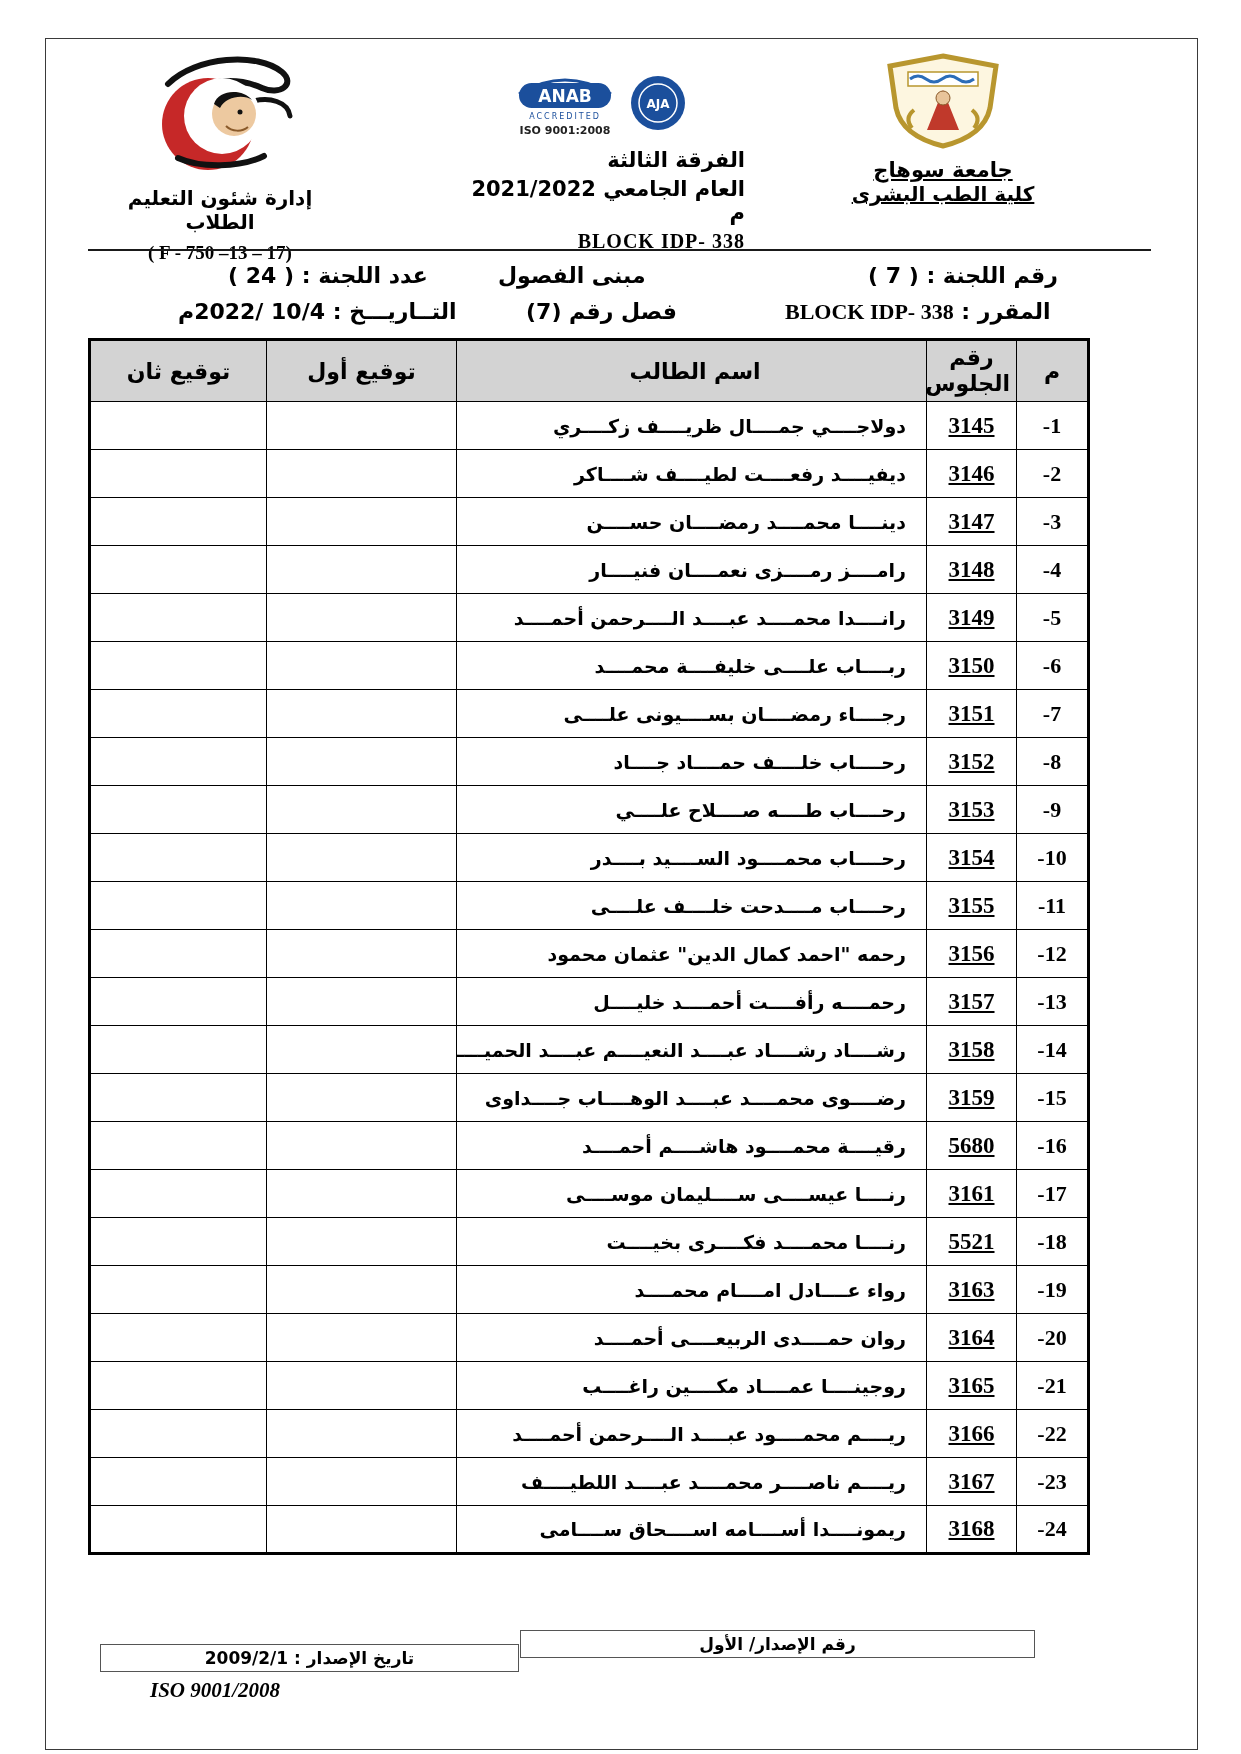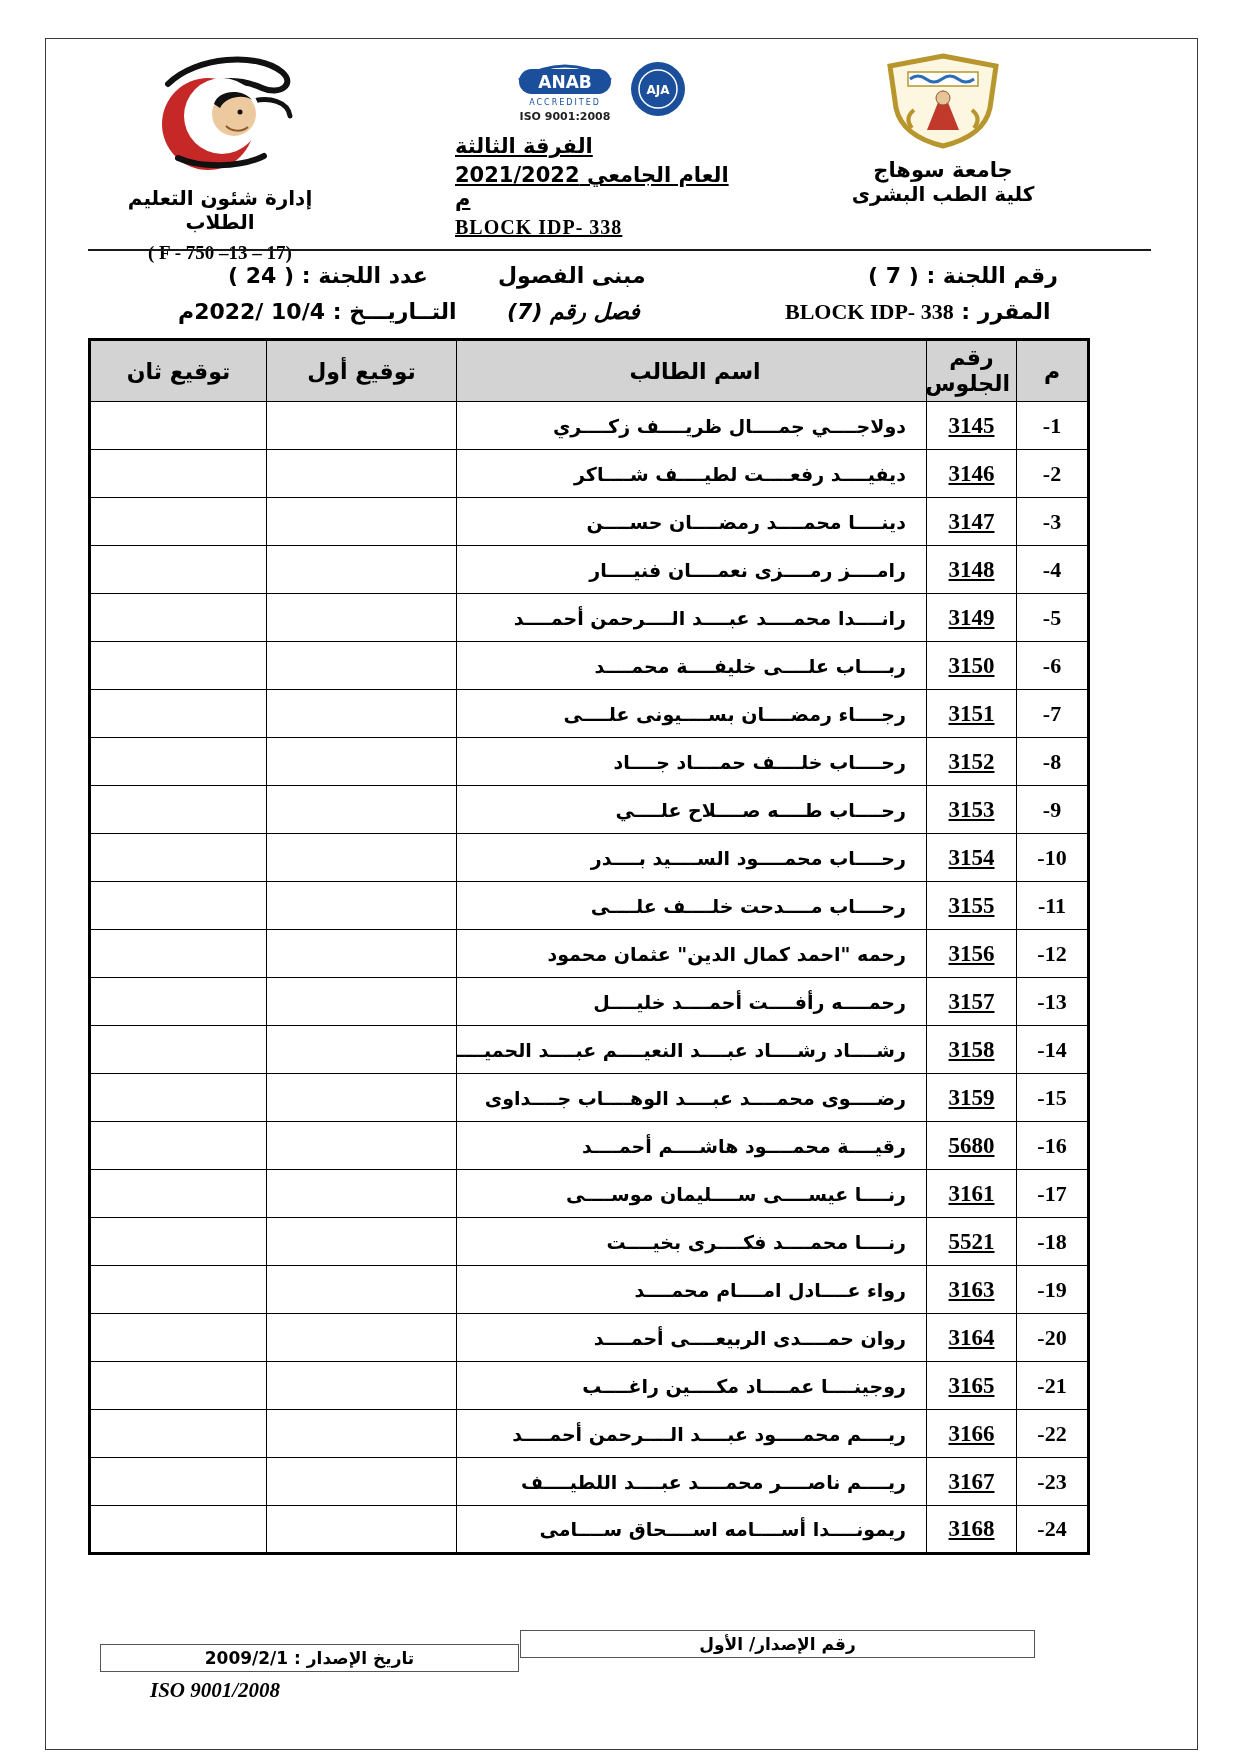--- a/index.html
+++ b/index.html
@@ -9,42 +9,42 @@
 
   .page-border { position:absolute; left:45px; top:38px; width:1153px; height:1712px;
                  border:1px solid #3a3a3a; }
 
   
   .hdr-left  { position:absolute; left:92px;  top:50px; width:256px; text-align:center; }
   .hdr-left .dept { font-size:20px; font-weight:bold; margin-top:4px; direction:rtl; }
   .hdr-left .code { font-size:19px; font-weight:bold; margin-top:8px;
                     font-family:"Liberation Serif", serif; }
 
-  .hdr-center { position:absolute; left:455px; top:60px; width:290px; text-align:left;text-decoration:underline; }
+  .hdr-center { position:absolute; left:455px; top:74px; width:290px; text-align:right; }
   .cert-logos { display:flex; justify-content:center; align-items:flex-start; gap:12px; }
   .hdr-center .t1 { font-size:21px; font-weight:bold; margin-top:8px; direction:rtl; }
   .hdr-center .t2 { font-size:21px; font-weight:bold; margin-top:5px; direction:rtl; }
   .hdr-center .t3 { font-size:20px; font-weight:bold; margin-top:5px;
                     font-family:"Liberation Serif", serif; letter-spacing:1px; }
 
-  .hdr-right { position:absolute; left:843px; top:52px; width:200px; text-align:center; }
+  .hdr-right { position:absolute; left:843px; top:52px; width:200px; text-align:center;text-decoration:underline; }
   .hdr-right .t1 { font-size:21px; font-weight:bold; margin-top:4px; direction:rtl; }
   .hdr-right .t2 { font-size:20px; font-weight:bold; direction:rtl; }
 
   .hdr-divider { position:absolute; left:88px; top:249px; width:1063px;
                  border-top:2px solid #1a1a1a; }
 
   
   .info { position:absolute; font-weight:bold; font-size:22px; direction:rtl;
           white-space:nowrap; }
   .i-committee { left:868px; top:263px; }
   .i-building  { left:498px; top:263px; }
   .i-count     { left:228px; top:263px; }
   .i-course    { left:785px; top:299px; }
-  .i-class     { left:507px; top:299px;font-style:italic; }
+  .i-class     { left:526px; top:299px; }
   .i-date      { left:178px; top:299px; }
   .latin-run { font-family:"Liberation Serif", serif; }
 
   
   table.roster { position:absolute; left:88px; top:338px; width:924px;
                  border-collapse:collapse; direction:rtl; table-layout:fixed;
                  border:3px solid #000; }
   .roster th, .roster td { border:1px solid #000; }
   .roster thead th { background:#d3d3d3; font-size:22px; font-weight:bold;
                      height:62px; text-align:center; vertical-align:middle; }

